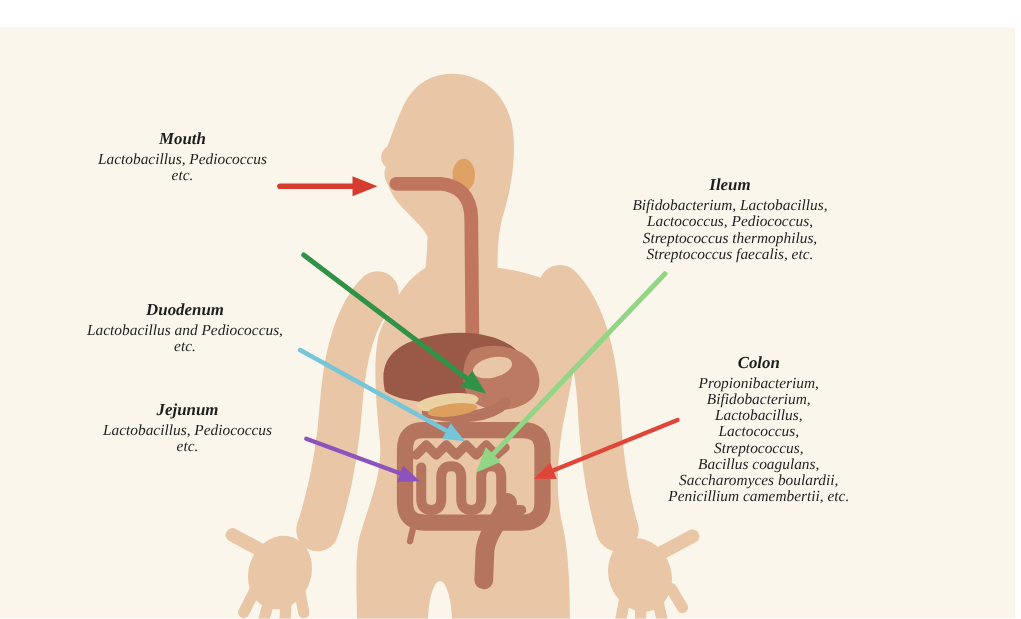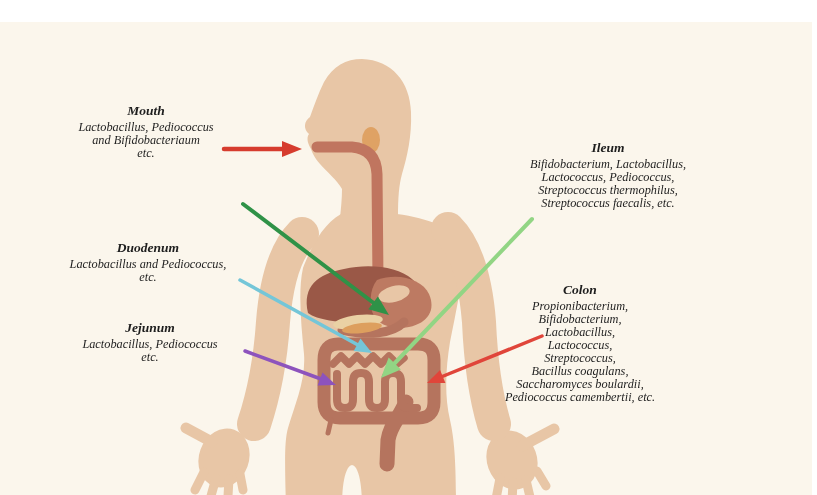--- a/index.html
+++ b/index.html
@@ -74,51 +74,50 @@
         <g>
           <path stroke-width="3.5" d="M 542 314 L 441 355" style="stroke: rgb(224, 69, 58);"></path>
           <polygon points="427,361 440.1,348.1 445.4,361.1" style="fill: rgb(224, 69, 58);"></polygon>
         </g>
       </g>
     </svg>
 
     <div class="label" style="left:146px;top:82px">
       <div class="t">Mouth</div>
       <div>Lactobacillus, Pediococcus</div>
-      <div>and Bifidobacteriaum</div>
       <div>etc.</div>
     </div>
 
 
     <div class="label" style="left:148px;top:219px">
       <div class="t">Duodenum</div>
       <div>Lactobacillus and Pediococcus,</div>
       <div>etc.</div>
     </div>
 
     <div class="label" style="left:150px;top:299px">
       <div class="t">Jejunum</div>
       <div>Lactobacillus, Pediococcus</div>
       <div>etc.</div>
     </div>
 
-    <div class="label" style="left:608px;top:119px">
+    <div class="label" style="left:584px;top:119px">
       <div class="t">Ileum</div>
       <div>Bifidobacterium, Lactobacillus,</div>
       <div>Lactococcus, Pediococcus,</div>
       <div>Streptococcus thermophilus,</div>
       <div>Streptococcus faecalis, etc.</div>
     </div>
 
-    <div class="label" style="left:580px;top:261px">
+    <div class="label" style="left:607px;top:261px">
       <div class="t">Colon</div>
       <div>Propionibacterium,</div>
       <div>Bifidobacterium,</div>
       <div>Lactobacillus,</div>
       <div>Lactococcus,</div>
       <div>Streptococcus,</div>
       <div>Bacillus coagulans,</div>
       <div>Saccharomyces boulardii,</div>
-      <div>Pediococcus camembertii, etc.</div>
+      <div>Penicillium camembertii, etc.</div>
     </div>
 
   </div>
 </div>
 
 </body></html>

